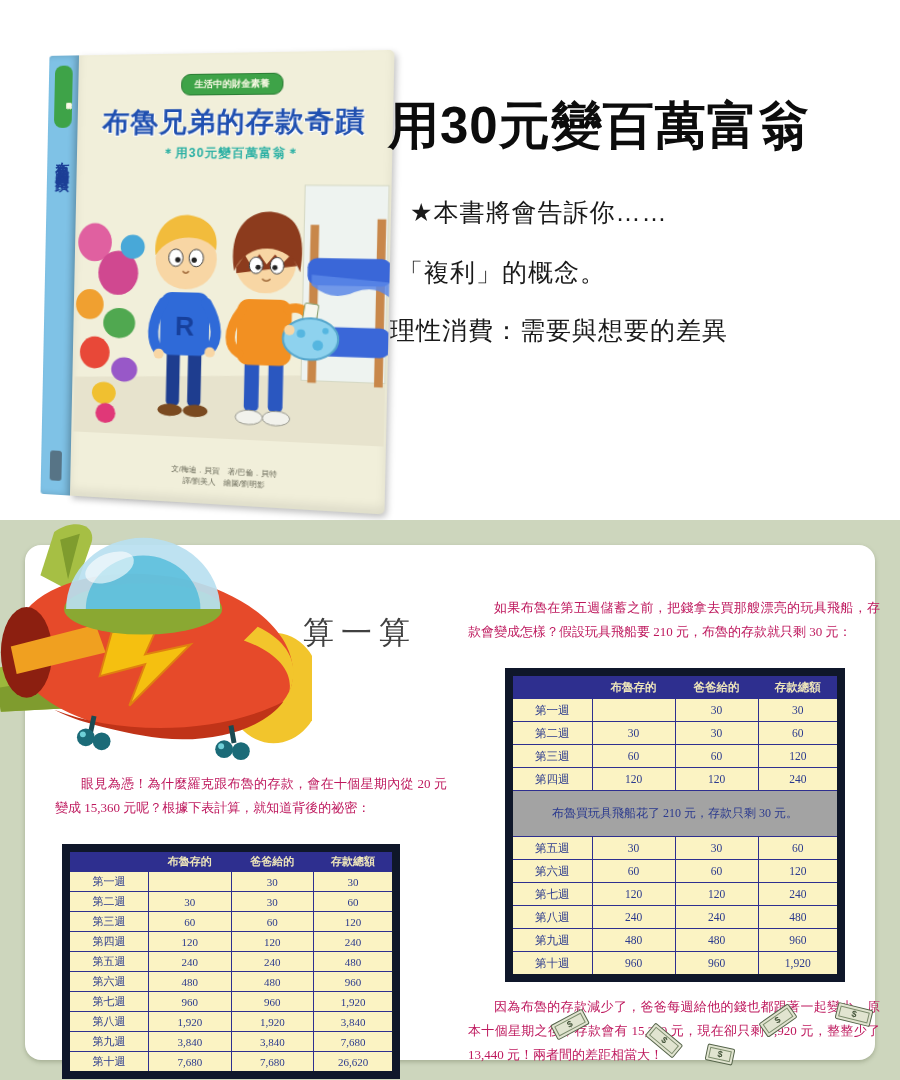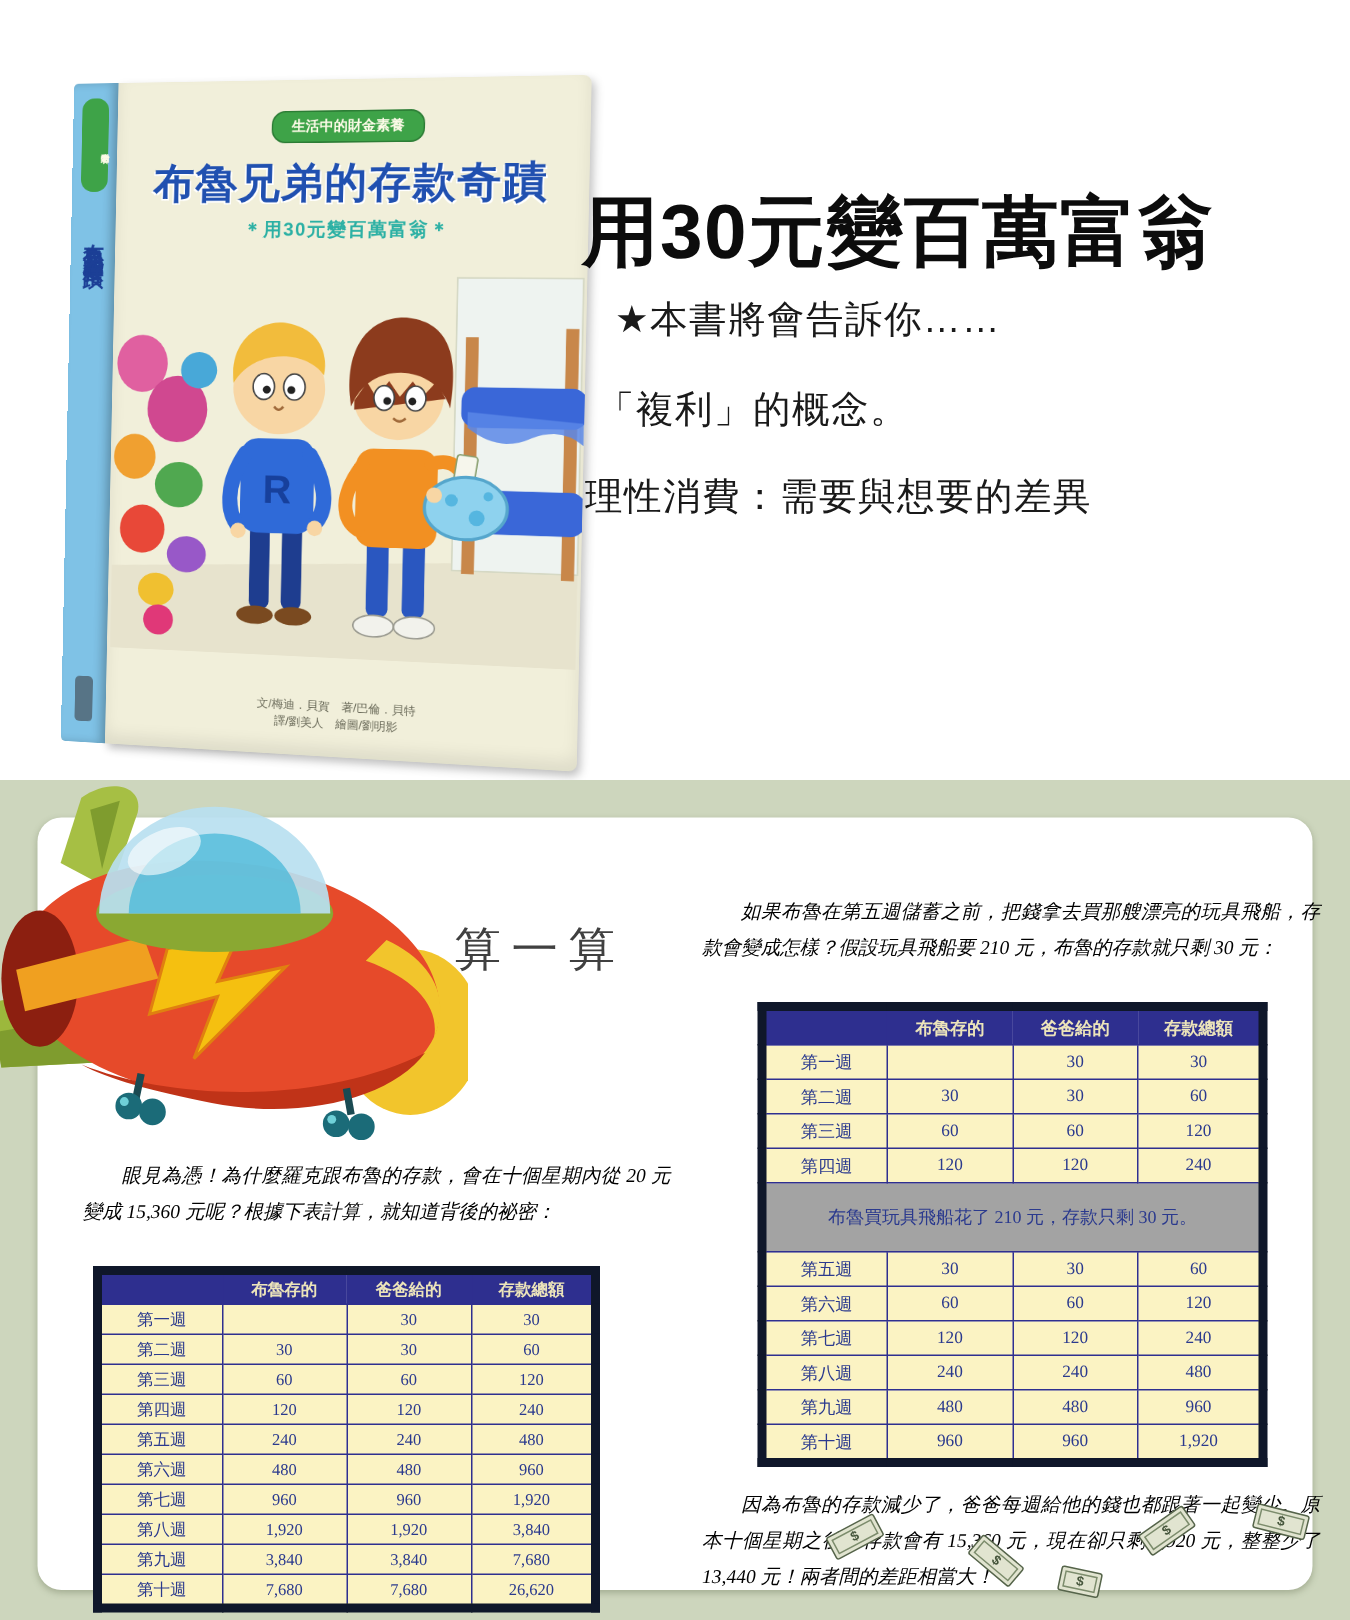--- a/index.html
+++ b/index.html
@@ -27,41 +27,41 @@
     border-radius:0 5px 5px 0;box-shadow:inset 0 -6px 10px rgba(0,0,0,.08),2px 3px 6px rgba(0,0,0,.25);overflow:hidden;}
   .cover-badge{margin:20px auto 0;display:block;width:fit-content;background:#3ea348;
     color:#fdfbe8;font-size:9px;font-weight:bold;padding:3px 12px;border-radius:9px;
     border:1px solid #2c7d35;}
   .cover-title{margin-top:8px;text-align:center;font-size:27px;font-weight:bold;color:#2050b0;
     letter-spacing:1px;text-shadow:1px 1px 0 #ffffff,-1px 1px 0 #ffffff;}
   .cover-sub{margin-top:4px;text-align:center;font-size:12px;font-weight:bold;color:#2bb0a4;letter-spacing:1px;}
   .cover-scene{position:absolute;left:0;top:116px;width:100%;height:258px;}
   .cover-credits{position:absolute;left:0;right:0;bottom:16px;text-align:center;
     font-size:7.5px;color:#6b6b5a;line-height:11px;}
-  .headline{position:absolute;left:388px;top:92px;font-size:51px;font-weight:bold;color:#0c0c0c;letter-spacing:1px;margin-top:29px;}
+  .headline{position:absolute;left:388px;top:92px;font-size:51px;font-weight:bold;color:#0c0c0c;letter-spacing:1px;}
   .point{position:absolute;font-size:25px;color:#1a1a1a;letter-spacing:1px;}
   .p1{left:410px;top:196px;text-align:center;}
   .p2{left:398px;top:256px;}
   .p3{left:390px;top:314px;}
   
   #bottom{position:absolute;left:0;top:520px;width:900px;height:560px;background:#cdd6bd;}
   .panel{position:absolute;left:25px;top:25px;width:850px;height:515px;background:#ffffff;
     border-radius:16px;box-shadow:0 2px 4px rgba(90,100,70,.35);}
   .rocket{position:absolute;left:-6px;top:2px;width:318px;height:242px;}
   .calc-title{position:absolute;left:303px;top:92px;font-size:31px;font-weight:normal;
     color:#404040;letter-spacing:7px;}
   .col{position:absolute;}
   .left-col{left:55px;top:252px;width:392px;}
   .right-col{left:468px;top:76px;width:412px;}
   .para{font-family:"Liberation Serif","DejaVu Serif",serif;font-size:13px;line-height:24px;
-    color:#000000;text-indent:2em;text-align:justify;margin:0;font-style:italic;}
+    color:#be185d;text-indent:2em;text-align:justify;margin:0;}
   .tbl-wrap-left{margin:9px 0 0 7px;width:338px;}
   .tbl-wrap-right{margin:15px 0 0 37px;width:340px;}
   .outro{margin-top:13px;}
-  table.datatable{border-collapse:collapse;width:100%;border:6px solid #0f172a;table-layout:fixed;margin-top:24px;}
+  table.datatable{border-collapse:collapse;width:100%;border:8px solid #0f172a;table-layout:fixed;margin-top:24px;}
   .datatable th{background:#2e2f8f;color:#ece4ba;font-weight:bold;}
   .datatable th,.datatable td{border:1px solid #2e2f8f;text-align:center;
     font-family:"Liberation Serif","DejaVu Serif",serif;}
   .datatable td{background:#fbf3c3;color:#2b3a8e;}
   .tbl-left th,.tbl-left td{font-size:11px;padding:2px 3px;height:14px;}
   .tbl-right th,.tbl-right td{font-size:11.5px;padding:3.5px 3px;height:14px;}
   .datatable td.note-cell{background:#a3a3a3;padding:14px 6px;font-size:12px;}
   .bill{position:absolute;width:34px;height:15px;background:#e1e4d0;border:1px solid #55644a;
     border-radius:2px;display:flex;}
   .bill-inner{flex:1;margin:2px;border:1px solid #7c8c6c;display:flex;align-items:center;

